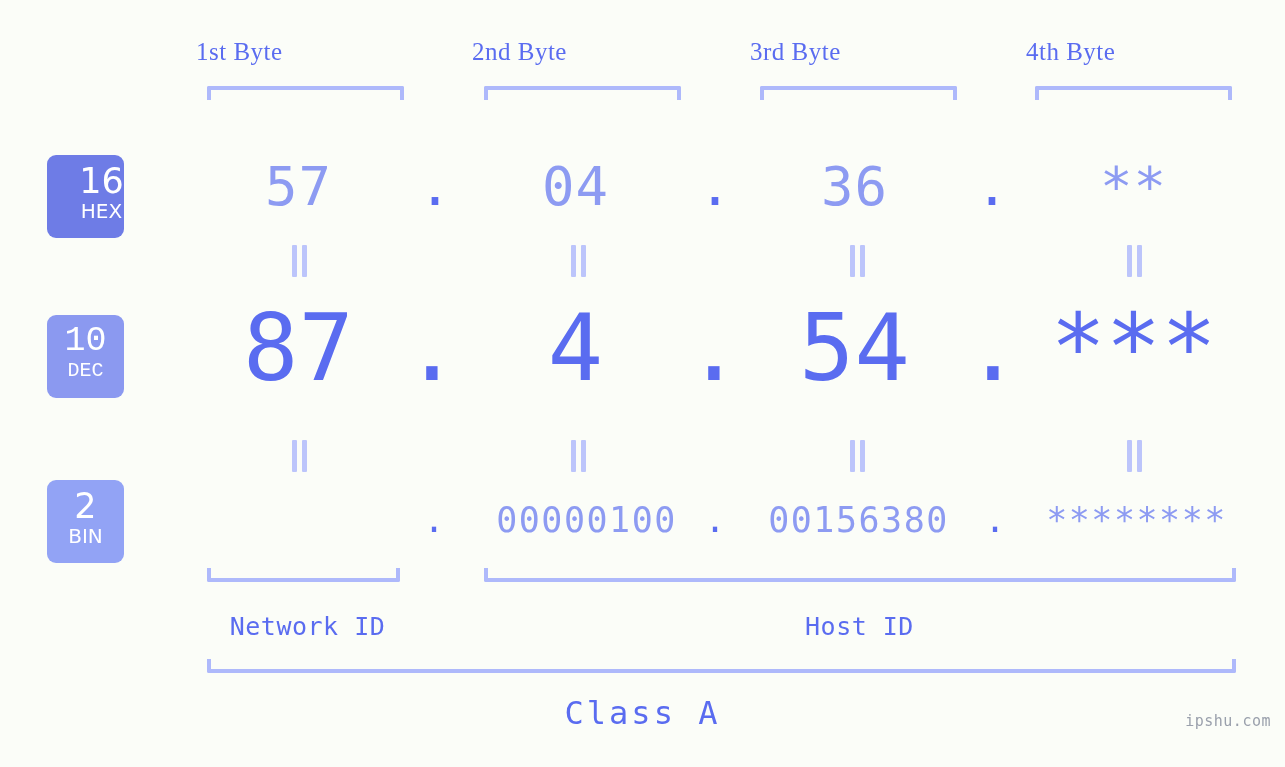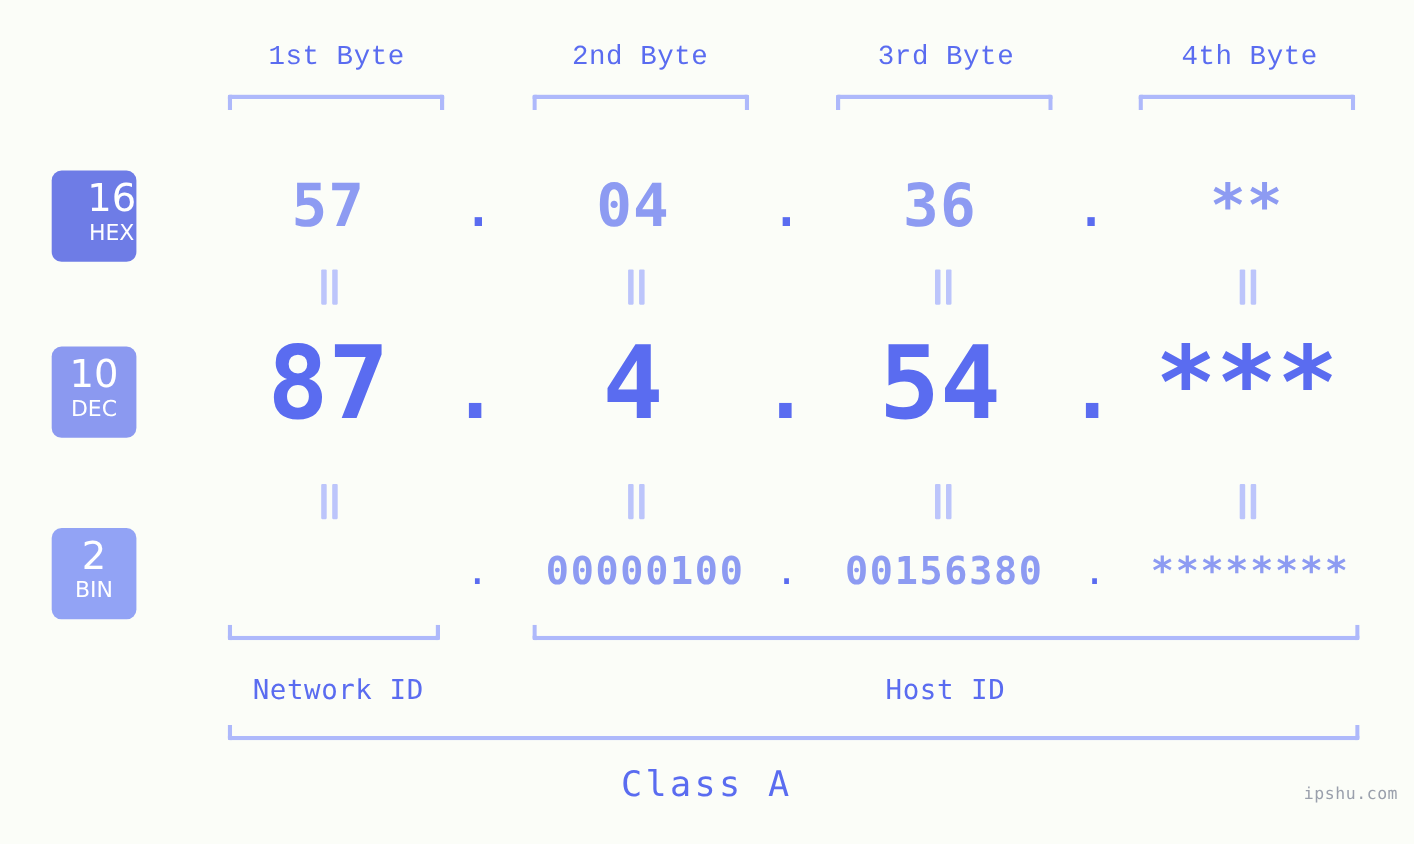--- a/index.html
+++ b/index.html
@@ -23,22 +23,22 @@
     width: 1285px;
     height: 767px;
   }
 
   
   .byte-label {
     position: absolute;
     top: 34px;
     height: 36px;
     line-height: 36px;
-    text-align: center;
-    font-family: Liberation Mono, monospace;
+    text-align: left;
+    font-family: Liberation Serif, serif;
     font-size: 25px;
     color: #5a6cf0;
     letter-spacing: 0.5px;
     white-space: nowrap;
   }
 
   
   .bracket-top {
     position: absolute;
     top: 86px;
@@ -80,29 +80,28 @@
     font-weight: 400;
   }
   .badge .sub {
     display: block;
     font-size: 20px;
     line-height: 22px;
     font-weight: 400;
   }
 
   #badge-hex { top: 155px; height: 83px; background: #6e7ce6; padding-left: 32px; }
-  #badge-dec { top: 315px; height: 83px; background: #8b99f0; }
+  #badge-dec { top: 315px; height: 83px; background: #8b99f0; font-family: Liberation Mono, monospace; }
   #badge-bin { top: 480px; height: 83px; background: #92a3f5; }
 
   
   .cell {
     position: absolute;
     text-align: center;
     white-space: nowrap;
-    font-weight: bold;
   }
 
   
   .hex-val {
     top: 151px;
     height: 72px;
     line-height: 72px;
     font-size: 54px;
     color: #8d9bf2;
     letter-spacing: 1px;

